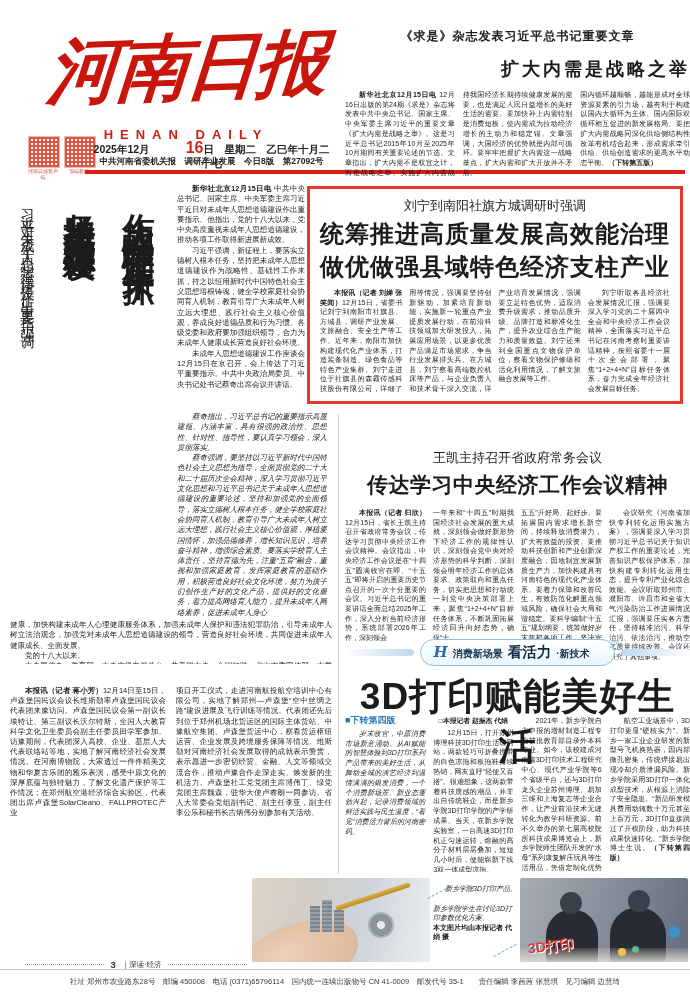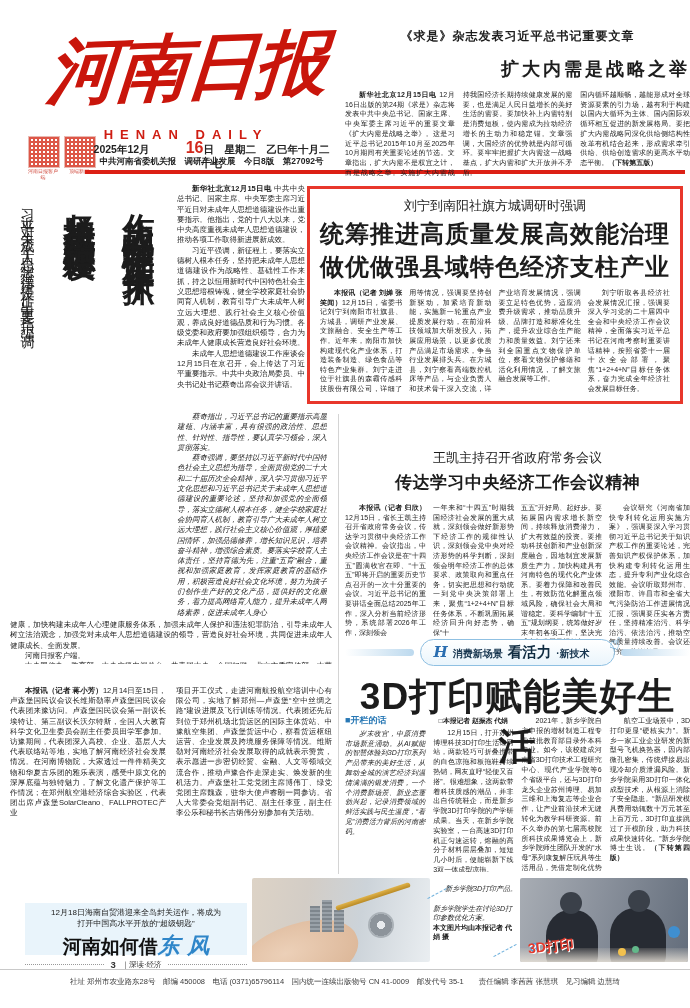--- a/index.html
+++ b/index.html
@@ -53,21 +53,21 @@
   .liuning{position:absolute;left:307px;top:186px;width:376px;height:218px;
            border:3px solid #e8372b;box-sizing:border-box;background:#fff;padding:8px 10px 0;}
   .ln-kicker{text-align:center;font-size:13px;}
   .ln-h{text-align:center;font-size:24px;font-weight:900;line-height:29px;letter-spacing:1px;margin-top:4px;}
   .ln-cols{display:flex;gap:7px;margin-top:7px;height:106px;overflow:hidden;}
   .ln-col{flex:1;font-size:7px;line-height:9.6px;text-align:justify;}
 
   
   .wk{position:absolute;left:345px;top:412px;width:345px;margin-top:37px;}
   .wk-kicker{text-align:center;font-size:13px;}
-  .wk-h{text-align:center;font-size:17px;font-weight:900;letter-spacing:0.5px;margin-top:4px;}
+  .wk-h{text-align:center;font-size:21px;font-weight:900;letter-spacing:0.5px;margin-top:4px;}
   .wk-cols{display:flex;gap:7px;margin-top:9px;height:160px;overflow:hidden;}
   .wk-col{flex:1;font-size:7px;line-height:9.6px;text-align:justify;}
 
   .vdiv{position:absolute;left:338px;top:414px;height:460px;border-left:1px solid #d4d4d4;}
 
   
   .lux{position:absolute;left:10px;top:676px;width:322px;}
   .lux-h{text-align:center;font-size:19.5px;font-weight:900;}
   .lux-cols{display:flex;gap:10px;margin-top:10px;height:152px;overflow:hidden;}
   .lux-col{flex:1;font-size:7.5px;line-height:10.2px;text-align:justify;}
@@ -182,21 +182,21 @@
     <p class="ind"><b>新华社北京12月15日电</b> <span>中共中央总书记、国家主席、中央军委主席习近平近日对未成年人思想道德建设作出重要指示。他指出，党的十八大以来，党中央高度重视未成年人思想道德建设，推动各项工作取得新进展新成效。</span></p>
     <p class="ind">习近平强调，新征程上，要落实立德树人根本任务，坚持把未成年人思想道德建设作为战略性、基础性工作来抓，持之以恒用新时代中国特色社会主义思想培根铸魂，健全学校家庭社会协同育人机制，教育引导广大未成年人树立远大理想、践行社会主义核心价值观，养成良好道德品质和行为习惯。各级党委和政府要加强组织领导，合力为未成年人健康成长营造良好社会环境。</p>
     <p class="ind">未成年人思想道德建设工作座谈会12月15日在京召开，会上传达了习近平重要指示。中共中央政治局委员、中央书记处书记蔡奇出席会议并讲话。</p>
   </div>
   <div class="xi-body-bottom smallbody">
     <p class="ind">蔡奇指出，习近平总书记的重要指示高屋建瓴、内涵丰富，具有很强的政治性、思想性、针对性、指导性，要认真学习领会，深入贯彻落实。</p>
     <p class="ind">蔡奇强调，要坚持以习近平新时代中国特色社会主义思想为指导，全面贯彻党的二十大和二十届历次全会精神，深入学习贯彻习近平文化思想和习近平总书记关于未成年人思想道德建设的重要论述，坚持和加强党的全面领导，落实立德树人根本任务，健全学校家庭社会协同育人机制，教育引导广大未成年人树立远大理想，践行社会主义核心价值观，厚植爱国情怀，加强品德修养，增长知识见识，培养奋斗精神，增强综合素质。要落实学校育人主体责任，坚持育德为先，注重“五育”融合，重视和加强家庭教育，发挥家庭教育的基础作用，积极营造良好社会文化环境，努力为孩子们创作生产好的文化产品，提供好的文化服务，着力提高网络育人能力，提升未成年人网络素养，促进未成年人身心</p>
   </div>
   <div class="xi-bottom smallbody">
     <p class="noind">健康，加快构建未成年人心理健康服务体系，加强未成年人保护和违法犯罪防治，引导未成年人树立法治观念，加强党对未成年人思想道德建设的领导，营造良好社会环境，共同促进未成年人健康成长、全面发展。</p>
-    <p class="ind">河南日报客户端。</p>
+    <p class="ind">党的十八大以来。</p>
     <p class="ind">中央网信办、教育部、中央广播电视总台、共青团中央、全国妇联、北京市委宣传部、内蒙古自治区鄂尔多斯市负责同志、未成年人思想道德建设基层工作者代表作了发言。</p>
   </div>
 
   <div class="liuning">
     <div class="ln-kicker">刘宁到南阳社旗方城调研时强调</div>
     <div class="ln-h">统筹推进高质量发展高效能治理</div>
     <div class="ln-h">做优做强县域特色经济支柱产业</div>
     <div class="ln-cols">
       <div class="ln-col">
           <p class="ind"><b>本报讯（记者 刘婵 张笑闻）</b><span>12月15日，省委书记刘宁到南阳市社旗县、方城县，调研产业发展、文旅融合、安全生产等工作。近年来，南阳市加快构建现代化产业体系，打造装备制造、绿色食品等特色产业集群。刘宁走进位于社旗县的森霸传感科技股份有限公司，详细了解技术创新、产品应</span></p>
@@ -253,21 +253,21 @@
       <span class="bn-t2">看活力</span>
       <span class="bn-t1">·新技术</span>
       <span class="bn-hand">☝</span>
     </div>
     <div class="bn-bar r"></div>
   </div>
 
   <div class="p3d-h">3D打印赋能美好生活</div>
   <div class="p3d-cols">
     <div class="p3d-col p3d-intro">
-      <div class="p3d-intro-label">■开栏的话</div>
+      <div class="p3d-intro-label">■下转第四版</div>
       <p class="ind">岁末收官，中原消费市场新意涌动。从AI赋能的智慧体验到3D打印系列产品带来的美好生活，从舞动全城的演艺经济到温情满满的银发消费，一个个消费新场景、新业态蓬勃兴起，记录消费领域的鲜活实践与民生温度，“看见”消费活力背后的河南密码。</p>
     </div>
     <div class="p3d-col">
       <div class="p3d-byline">□本报记者 赵振杰 代娟</div>
       <p class="ind">12月15日，打开苏州博理科技3D打印生活馆网站，两款轻巧可折叠携带的白色凉拖和板拖鞋持续热销，网友直呼“轻便又百搭”。很难想象，这两款带着科技质感的潮品，并非出自传统鞋企，而是新乡学院3D打印学院的产学研成果。当天，在新乡学院实验室，一台高速3D打印机正匀速运转，熔融的高分子材料层层叠加，短短几小时后，便能崭新下线3双一体成型凉拖。</p>
     </div>
     <div class="p3d-col">
         <p class="ind">2021年，新乡学院自主申报的增材制造工程专业获批教育部目录外本科专业。如今，该校建成河南省3D打印技术工程研究中心、现代产业学院等6个省级平台，还与3D打印龙头企业苏州博理、易加三维和上海复志等企业合作，让产业前沿技术无缝转化为教学科研资源。前不久举办的第七届高校院所科技成果博览会上，新乡学院师生团队开发的“水母”系列康复解压玩具等生活用品，凭借定制化优势备受青睐。</p>
       </div>
     <div class="p3d-col">
@@ -296,25 +296,20 @@
     <div class="hd hd1"></div>
     <div class="hd hd2"></div>
     <div class="desk"></div>
     <div class="dot d1"></div>
     <div class="dot d2"></div>
     <div class="dot d3"></div>
     <div class="dot d4"></div>
     <div class="red3d">3D打印</div>
   </div>
 
-  <div class="df">
-    <div class="df-line">12月18日海南自贸港迎来全岛封关运作，将成为</div>
-    <div class="df-line">打开中国高水平开放的“超级钥匙”</div>
-    <div class="df-title"><span>河南如何借</span><span class="script">东 风</span></div>
-  </div>
   <div class="df-ref">
     <span class="dots"></span>
     <b>3</b>
     <span>｜深读·经济</span>
     <span class="dots"></span>
   </div>
 
   <div class="ft-line"></div>
   <div class="ft">社址 郑州市农业路东28号　邮编 450008　电话 (0371)65796114　国内统一连续出版物号 CN 41-0009　邮发代号 35-1　　责任编辑 李茜茜 张慧琪　见习编辑 边慧琦</div>
 

